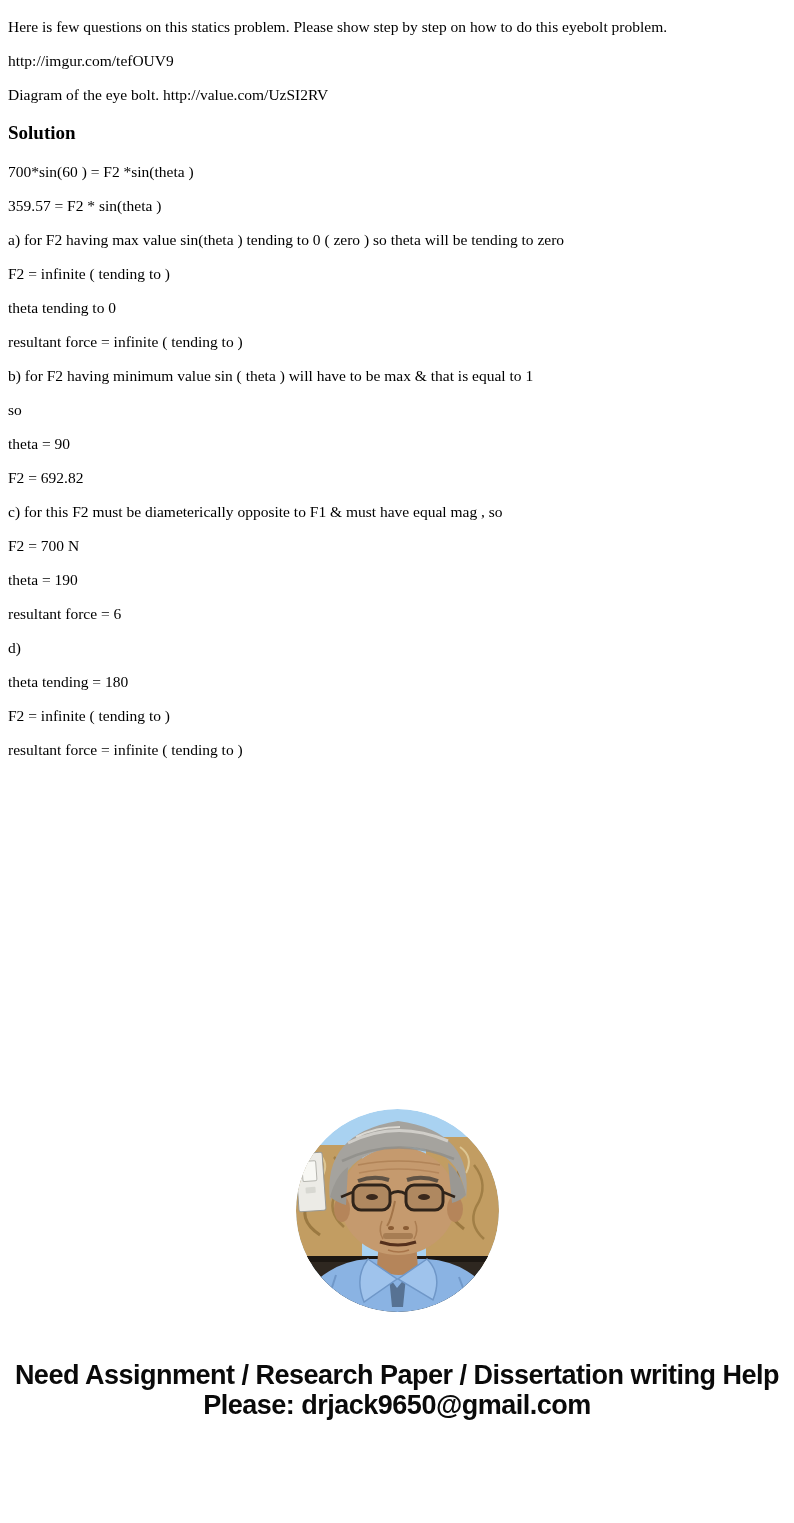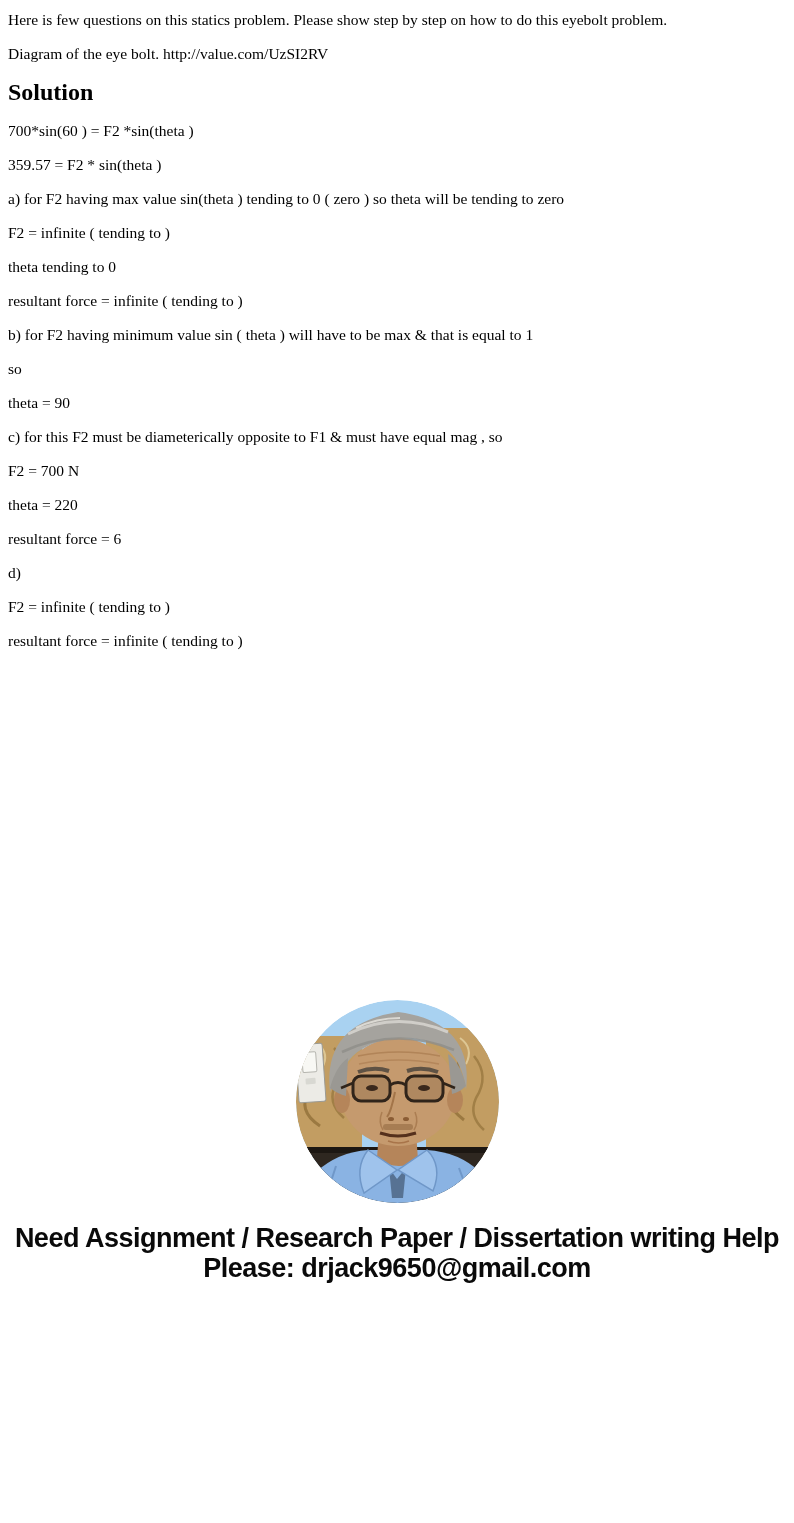--- a/index.html
+++ b/index.html
@@ -12,79 +12,82 @@
     height: 1523px;
     overflow: hidden;
     box-sizing: border-box;
     padding: 10px 8px 0 8px;
     font-family: "Liberation Serif", serif;
     color: #000000;
   }
   .doc-line {
     font-size: 15.5px;
     line-height: 18px;
-    margin: 1px 0 16px 0;
+    margin: 8px 0 16px 0;
     white-space: pre-wrap;
   }
   .solution-heading {
     font-family: "Liberation Serif", serif;
-    font-size: 24px;
+    font-size: 19px;
     line-height: 22px;
     font-weight: 700;
     margin: 18px 0 19px 0;
   }
   .avatar-wrap {
     margin-top: 350px;
     display: flex;
     justify-content: center;
   }
   .avatar {
     width: 203px;
     height: 203px;
     border-radius: 50%;
     overflow: hidden;
     display: block;
   }
   .footer {
-    margin: 20px auto 0 auto;
+    margin: 48px auto 0 auto;
     width: 770px;
     text-align: center;
     font-family: "Liberation Sans", sans-serif;
     font-weight: 700;
     font-size: 27px;
     line-height: 30px;
     letter-spacing: -0.5px;
     color: #0a0a0a;
   }
 </style>
 </head>
 <body>
 
 <div>
   <p class="doc-line">Here is few questions on this statics problem. Please show step by step on how to do this eyebolt problem.</p>
+  <p class="doc-line">http://imgur.com/tefOUV9</p>
   <p class="doc-line">Diagram of the eye bolt. http://value.com/UzSI2RV</p>
 </div>
 
 <h2 class="solution-heading">Solution</h2>
 
 <div>
   <p class="doc-line">700*sin(60 ) = F2 *sin(theta )</p>
   <p class="doc-line">359.57 = F2 * sin(theta )</p>
   <p class="doc-line">a) for F2 having max value sin(theta ) tending to 0 ( zero ) so theta will be tending to zero</p>
   <p class="doc-line">F2 = infinite ( tending to )</p>
   <p class="doc-line">theta tending to 0</p>
   <p class="doc-line">resultant force = infinite ( tending to )</p>
   <p class="doc-line">b) for F2 having minimum value sin ( theta ) will have to be max &amp; that is equal to 1</p>
   <p class="doc-line">so</p>
   <p class="doc-line">theta = 90</p>
+  <p class="doc-line">F2 = 692.82</p>
   <p class="doc-line">c) for this F2 must be diameterically opposite to F1 &amp; must have equal mag , so</p>
   <p class="doc-line">F2 = 700 N</p>
-  <p class="doc-line">theta = 220</p>
+  <p class="doc-line">theta = 190</p>
   <p class="doc-line">resultant force = 6</p>
   <p class="doc-line">d)</p>
+  <p class="doc-line">theta tending = 180</p>
   <p class="doc-line">F2 = infinite ( tending to )</p>
   <p class="doc-line">resultant force = infinite ( tending to )</p>
 </div>
 
 <div class="avatar-wrap">
   <span class="avatar">
     <svg width="203" height="203" viewBox="0 0 203 203" xmlns="http://www.w3.org/2000/svg">
       <defs>
         <clipPath id="avclip">
             <circle cx="101.5" cy="101.5" r="101.5"></circle>

